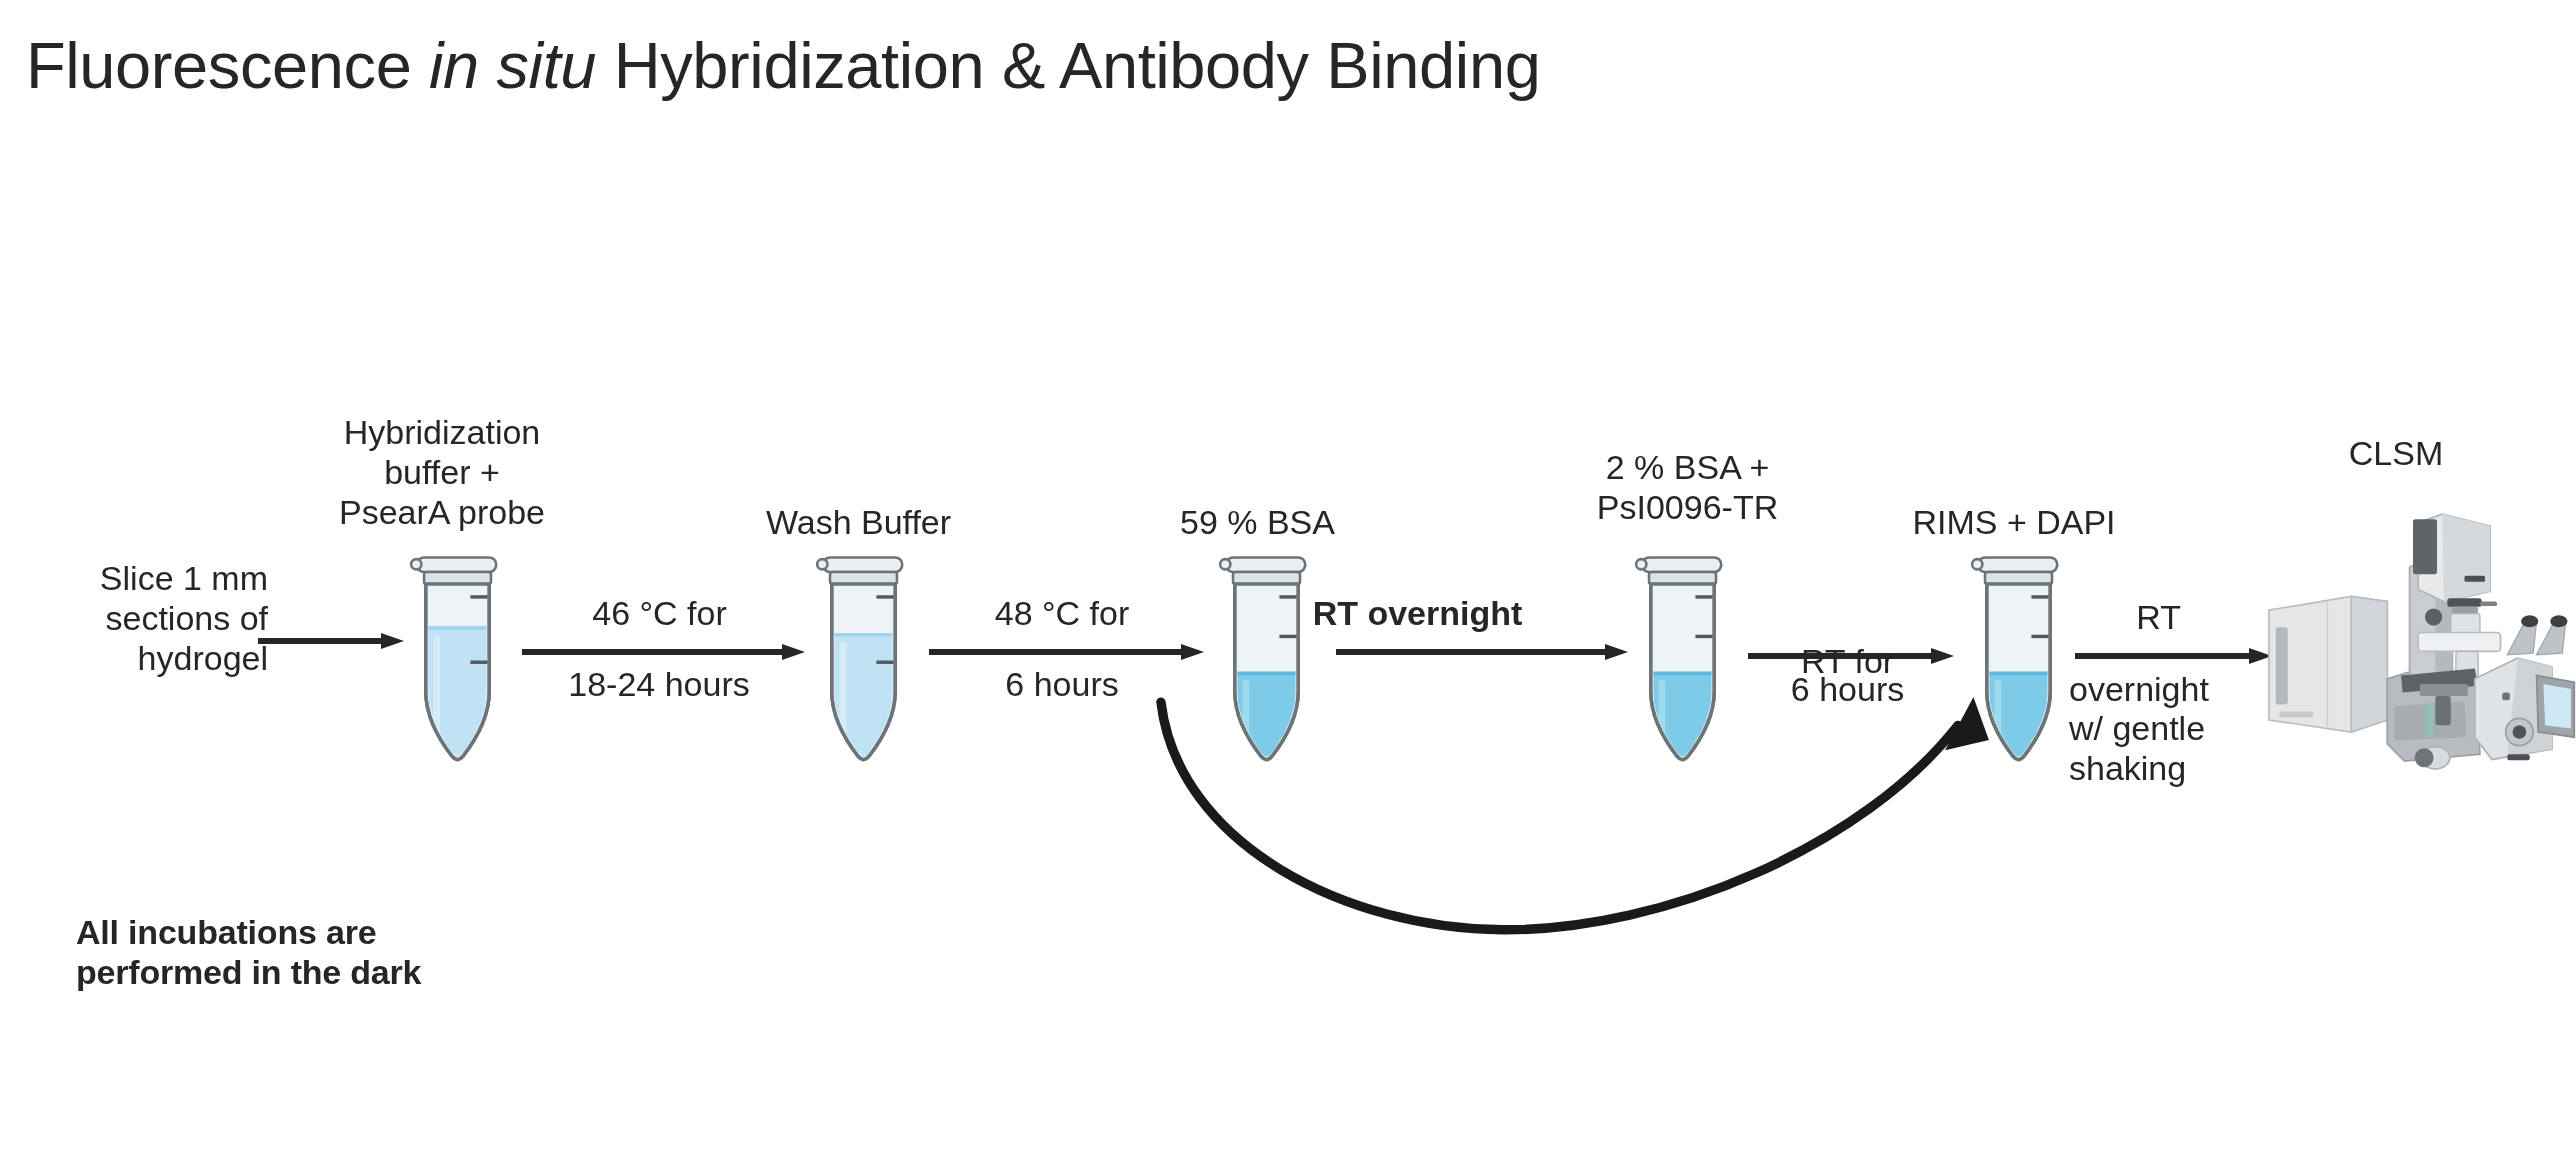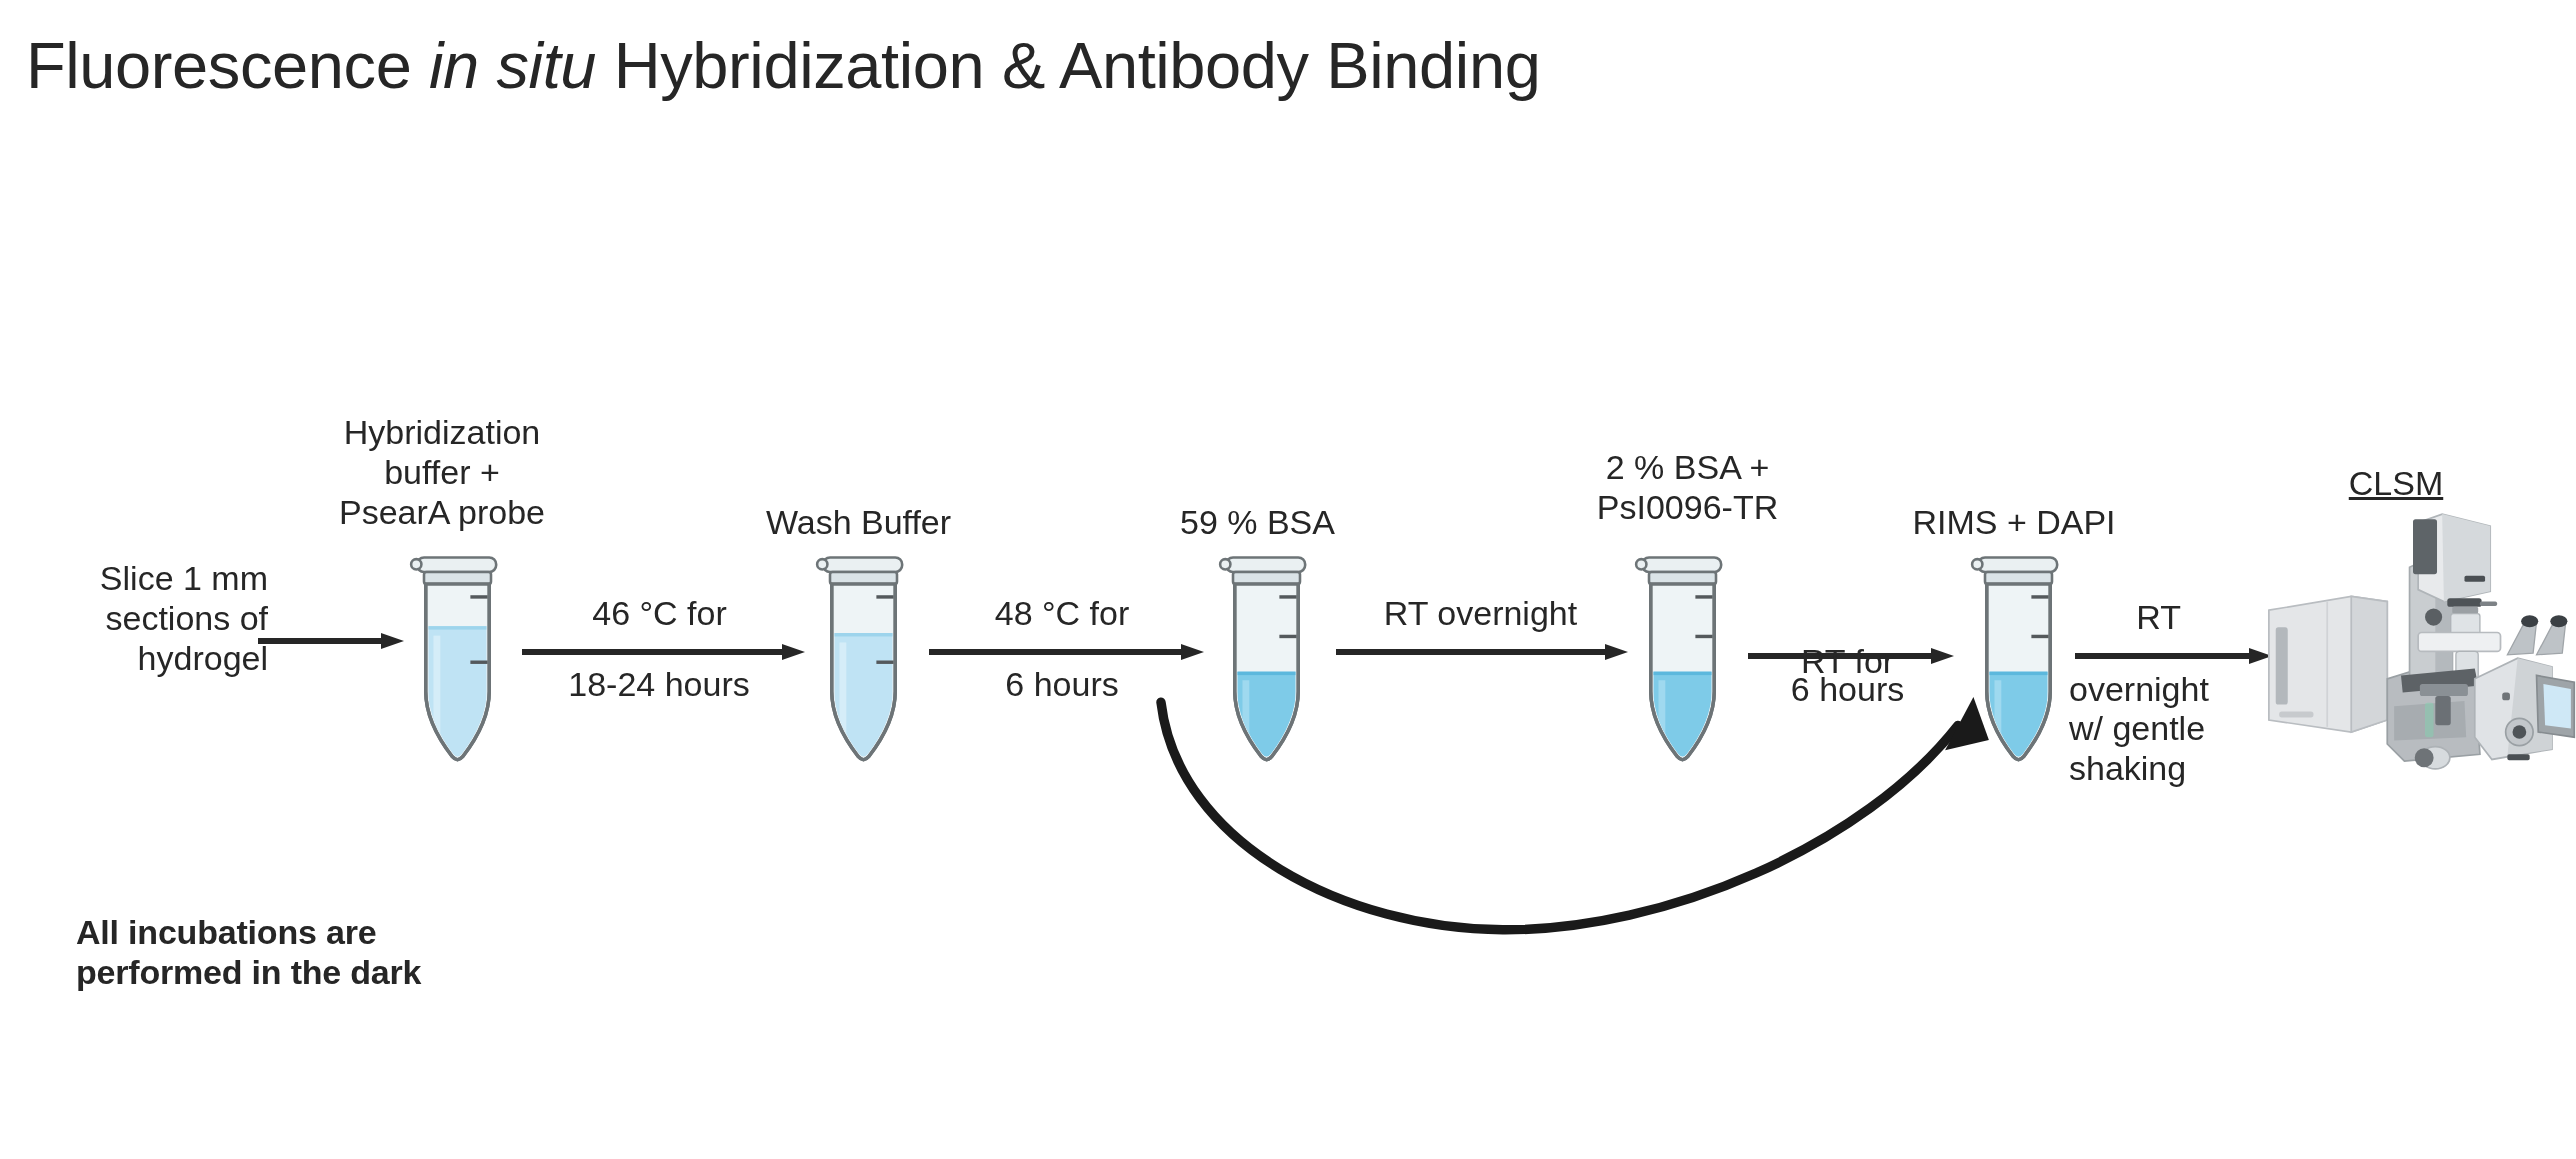--- a/index.html
+++ b/index.html
@@ -58,21 +58,21 @@
 
 
   <div class="txt ctr" style="left:283px; top:412px; width:318px;">Hybridization
 buffer +
 PsearA probe</div>
   <div class="txt ctr" style="left:704px; top:502px; width:309px;">Wash Buffer</div>
   <div class="txt ctr" style="left:1116px; top:502px; width:283px;">59 % BSA</div>
   <div class="txt ctr" style="left:1537px; top:447px; width:301px;">2 % BSA +
 PsI0096-TR</div>
   <div class="txt ctr" style="left:1868px; top:502px; width:292px;">RIMS + DAPI</div>
-  <div class="txt ctr" style="left:2267px; top:463px; width:258px;text-decoration:underline;">CLSM</div>
+  <div class="txt ctr" style="left:2267px; top:433px; width:258px;">CLSM</div>
 
   <div class="tube" style="left:405px; top:554px;">
     <svg viewBox="0 0 122 248" xmlns="http://www.w3.org/2000/svg">
       <g>
         <rect x="14" y="4" width="92" height="17" rx="8" fill="#eaf0f2" stroke="#6d7477" stroke-width="3"></rect>
         <circle cx="13" cy="12" r="6" fill="#eaf0f2" stroke="#6d7477" stroke-width="3"></circle>
         <rect x="22" y="21" width="78" height="14" rx="3" fill="#dae3e7" stroke="#6d7477" stroke-width="3"></rect>
         <path d="M24 35 L24 160 Q24 196 55 236 Q61 243 67 236 Q98 196 98 160 L98 35 Z" fill="#eef4f6" stroke="#6d7477" stroke-width="4"></path>
         <clipPath id="c1">
             <path d="M27 38 L27 160 Q27 194 56 233 Q61 239 66 233 Q95 194 95 160 L95 38 Z"></path>
@@ -185,21 +185,21 @@
     <div class="shaft" style="width:254px;"></div>
     <div class="head" style="left:252px;"></div>
   </div>
   <div class="arrow-lbl" style="left:929px; top:594px; width:266px;">48 °C for</div>
   <div class="arrow-lbl" style="left:929px; top:665px; width:266px;">6 hours</div>
 
   <div class="arrow" style="left:1336px; top:644px; width:292px;">
     <div class="shaft" style="width:271px;"></div>
     <div class="head" style="left:269px;"></div>
   </div>
-  <div class="arrow-lbl" style="left:1326px; top:594px; width:309px;">RT overnight</div>
+  <div class="arrow-lbl" style="left:1263px; top:594px; width:309px;font-weight:bold;">RT overnight</div>
 
   <div class="arrow" style="left:1748px; top:648px; width:206px;">
     <div class="shaft" style="width:185px;"></div>
     <div class="head" style="left:183px;"></div>
   </div>
   <div class="arrow-lbl" style="left:1740px; top:598px; width:215px;margin-top:44px;">RT for</div>
   <div class="arrow-lbl" style="left:1740px; top:670px; width:215px;">6 hours</div>
 
   <div class="arrow" style="left:2075px; top:648px; width:197px;">
     <div class="shaft" style="width:177px;"></div>

